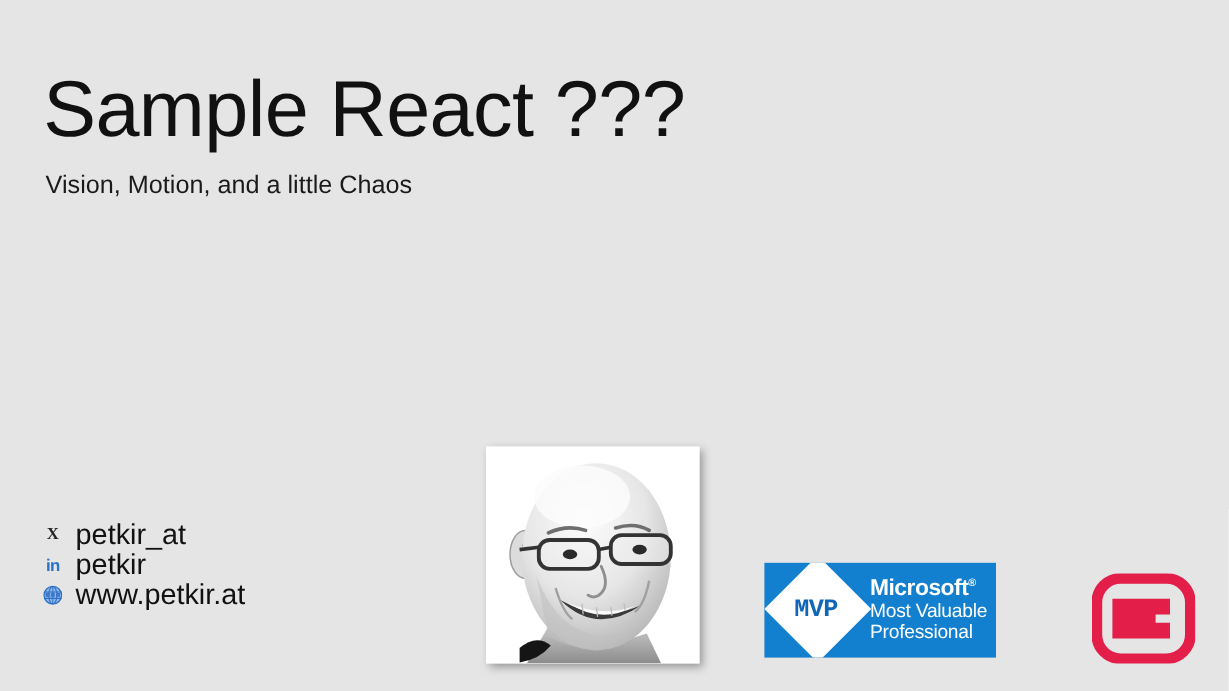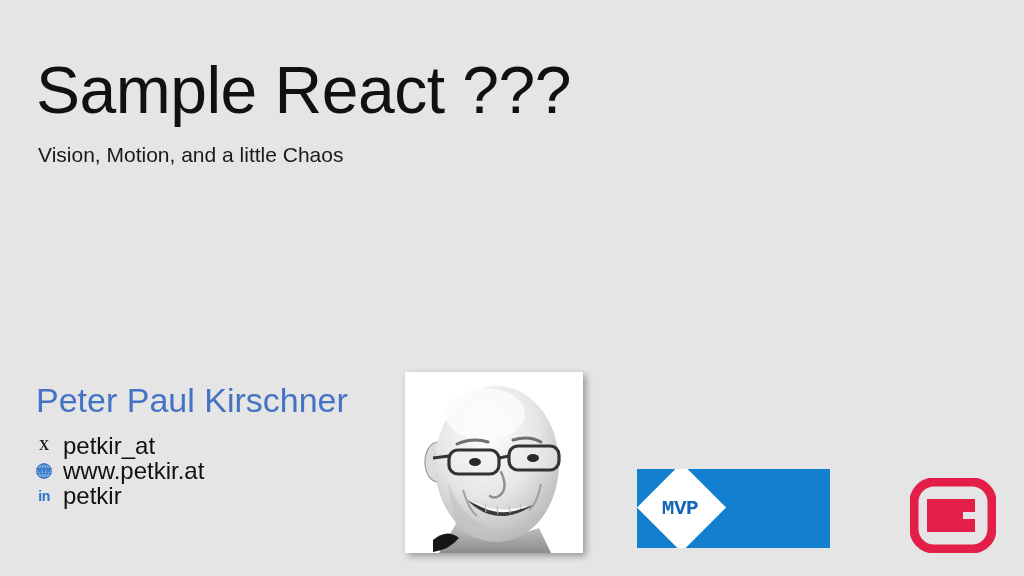--- a/index.html
+++ b/index.html
@@ -179,53 +179,52 @@
 </style>
 </head>
 <body>
 
 <div id="slide">
 
   <div id="title">Sample React ???</div>
 
   <div id="subtitle">Vision, Motion, and a little Chaos</div>
 
-  <div id="presenter-name">Peter Paul Kirschner</div>
 
   <div id="social-list">
 
     <div class="social-row">
       <span class="social-icon">
         <span class="x-glyph">X</span>
       </span>
       <span class="social-label">petkir_at</span>
     </div>
 
+
+    <div class="social-row">
+      <span class="social-icon">
+        <span class="in-glyph">in</span>
+      </span>
+      <span class="social-label">petkir</span>
+    </div>
 
     <div class="social-row">
       <span class="social-icon">
         <svg width="16" height="16" viewBox="0 0 24 24">
           <circle cx="12" cy="12" r="11" fill="#8FB8E8" stroke="#2E6FC4" stroke-width="1.6"></circle>
           <ellipse cx="12" cy="12" rx="5" ry="11" fill="none" stroke="#2E6FC4" stroke-width="1.4"></ellipse>
           <line x1="1" y1="8" x2="23" y2="8" stroke="#2E6FC4" stroke-width="1.4"></line>
           <line x1="1" y1="16" x2="23" y2="16" stroke="#2E6FC4" stroke-width="1.4"></line>
           <line x1="12" y1="1" x2="12" y2="23" stroke="#2E6FC4" stroke-width="1.2"></line>
           <rect x="3" y="9" width="5" height="5" fill="#3E78C8"></rect>
           <rect x="9.5" y="9" width="5" height="5" fill="#3E78C8"></rect>
           <rect x="16" y="9" width="5" height="5" fill="#3E78C8"></rect>
         </svg>
       </span>
       <span class="social-label">www.petkir.at</span>
-    </div>
-
-    <div class="social-row">
-      <span class="social-icon">
-        <span class="in-glyph">in</span>
-      </span>
-      <span class="social-label">petkir</span>
     </div>
 
   </div>
 
   <div id="portrait">
     <svg width="178" height="181" viewBox="0 0 178 181">
       <defs>
         <radialGradient id="headShade" cx="42%" cy="30%" r="75%">
           <stop offset="0%" stop-color="#fdfdfd"></stop>
           <stop offset="55%" stop-color="#e6e6e6"></stop>
@@ -281,20 +280,25 @@
         <path d="M28 168 q14 -12 26 -2 q-10 12 -26 14 Z" fill="#151515"></path>
       </g>
     </svg>
   </div>
 
   <div id="mvp-badge">
     <div id="mvp-diamond-wrap">
       <div id="mvp-diamond"></div>
       <div id="mvp-diamond-text">MVP</div>
     </div>
+    <div id="mvp-text">
+      <div id="mvp-line1"><span>Microsoft</span><sup>®</sup></div>
+      <div id="mvp-line2">Most Valuable</div>
+      <div id="mvp-line3">Professional</div>
+    </div>
   </div>
 
   <div id="company-logo">
     <svg width="86" height="75" viewBox="0 0 86 75">
       <rect x="4" y="4" width="78" height="67" rx="20" ry="20" fill="none" stroke="#E31E48" stroke-width="9"></rect>
       <path d="M17 21 h48 v13 h-12 v7 h12 v13 h-48 z" fill="#E31E48"></path>
     </svg>
   </div>
 
 </div>

